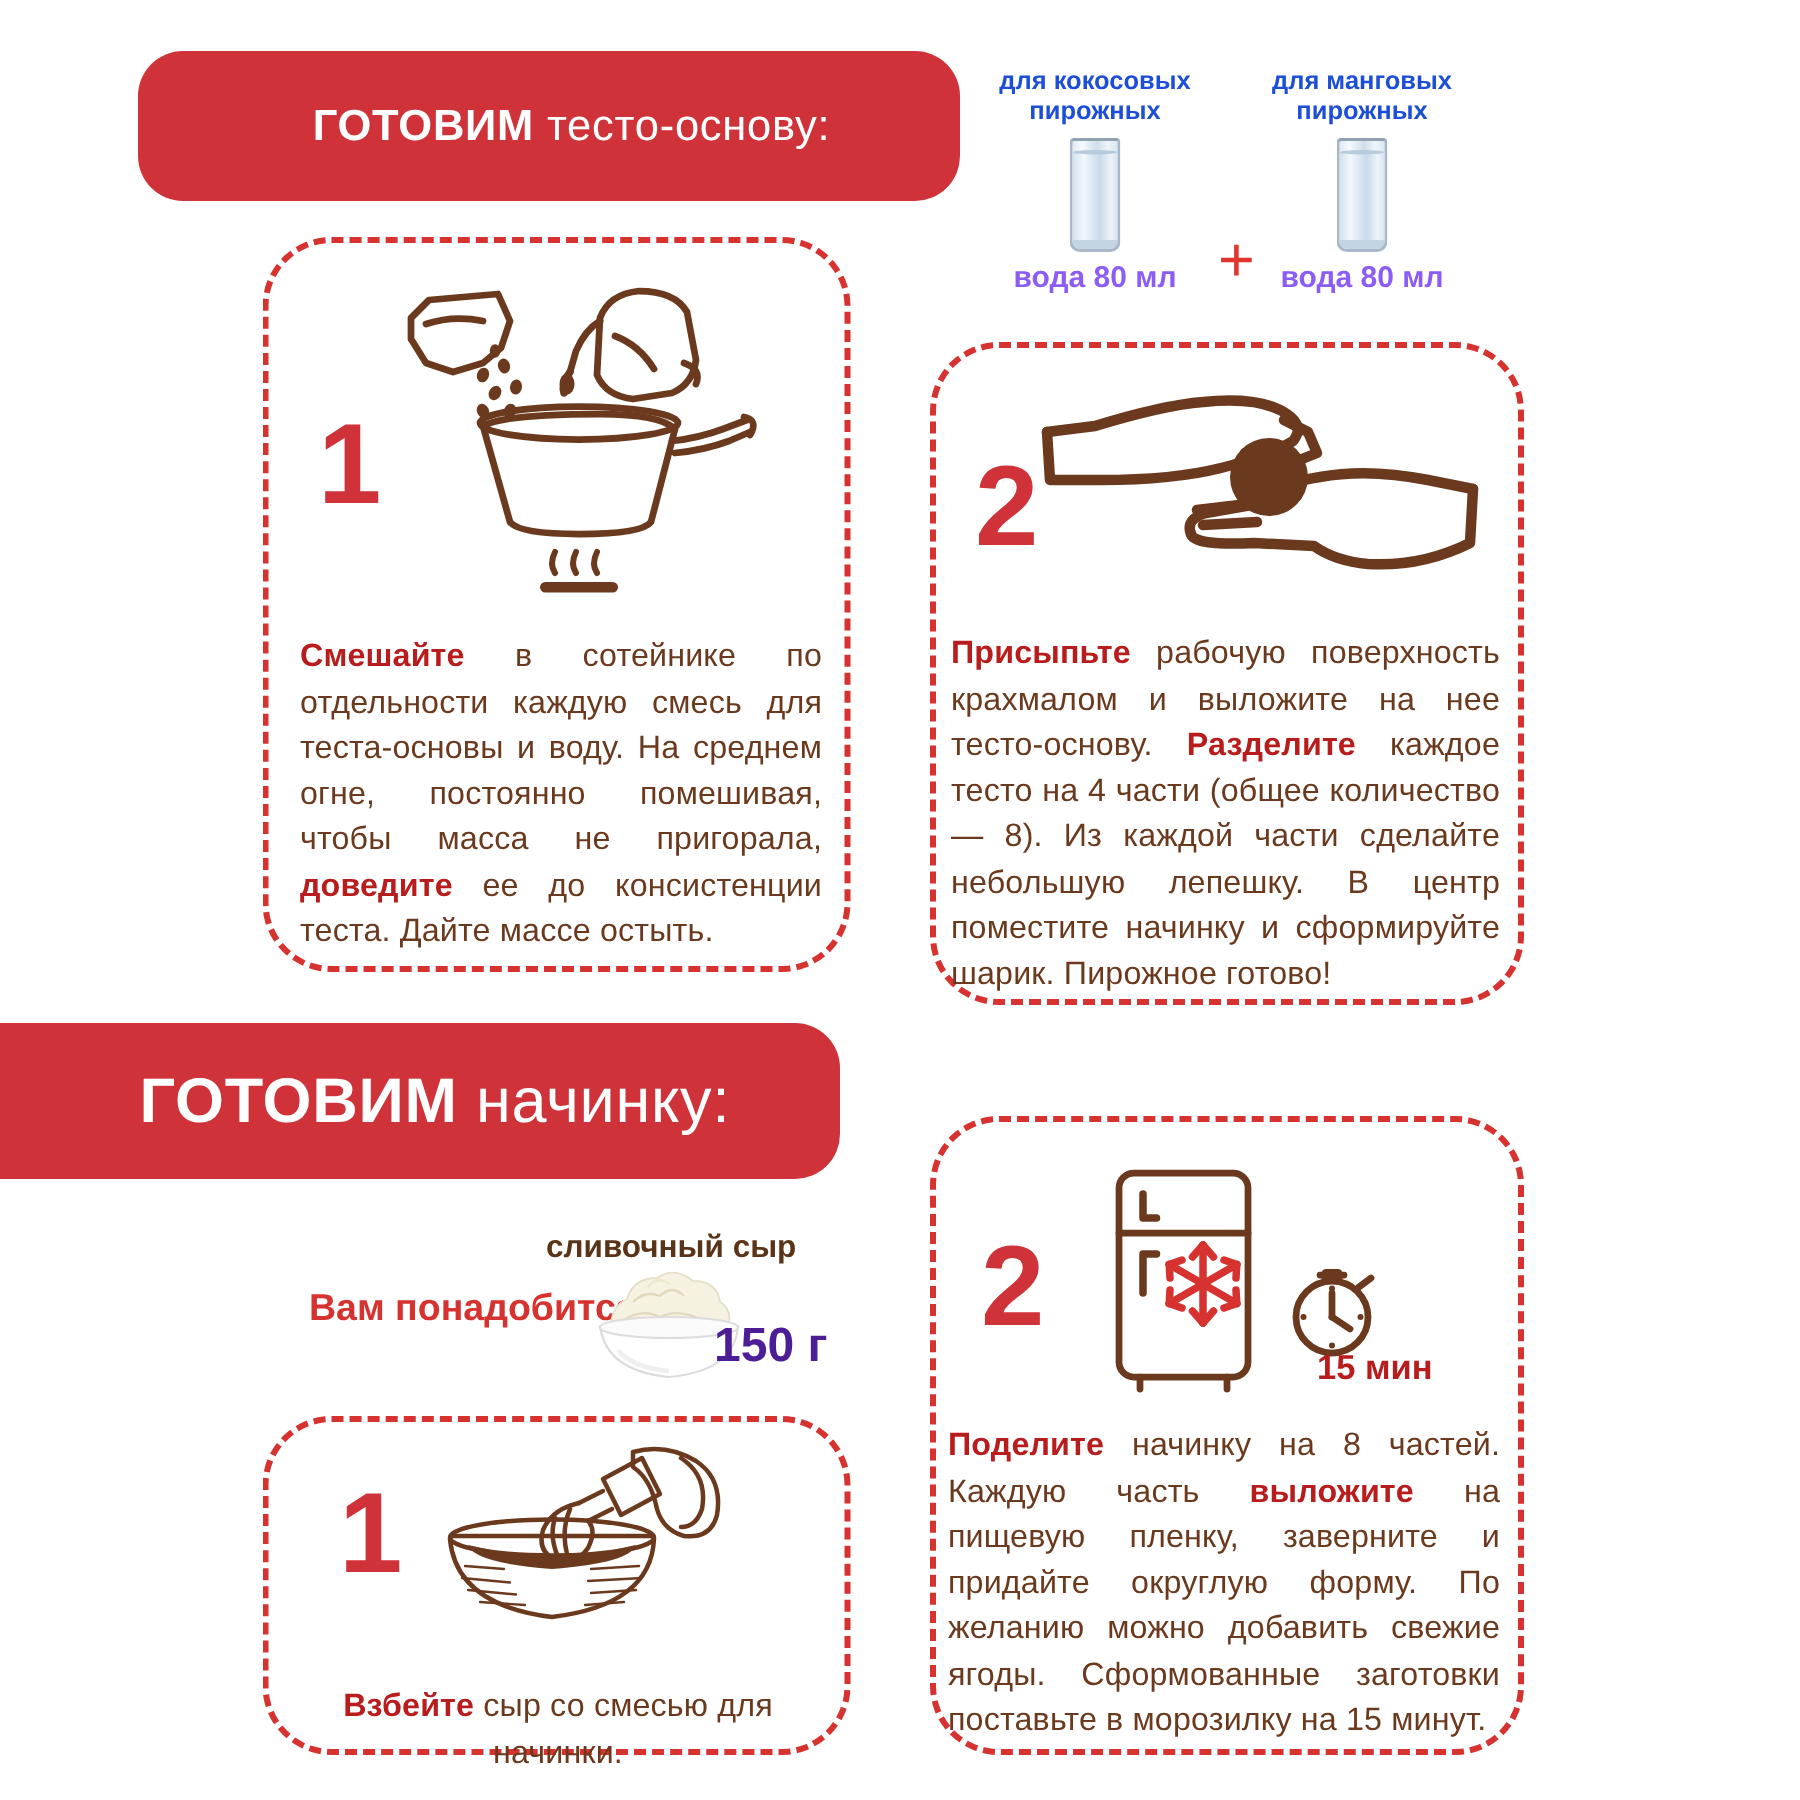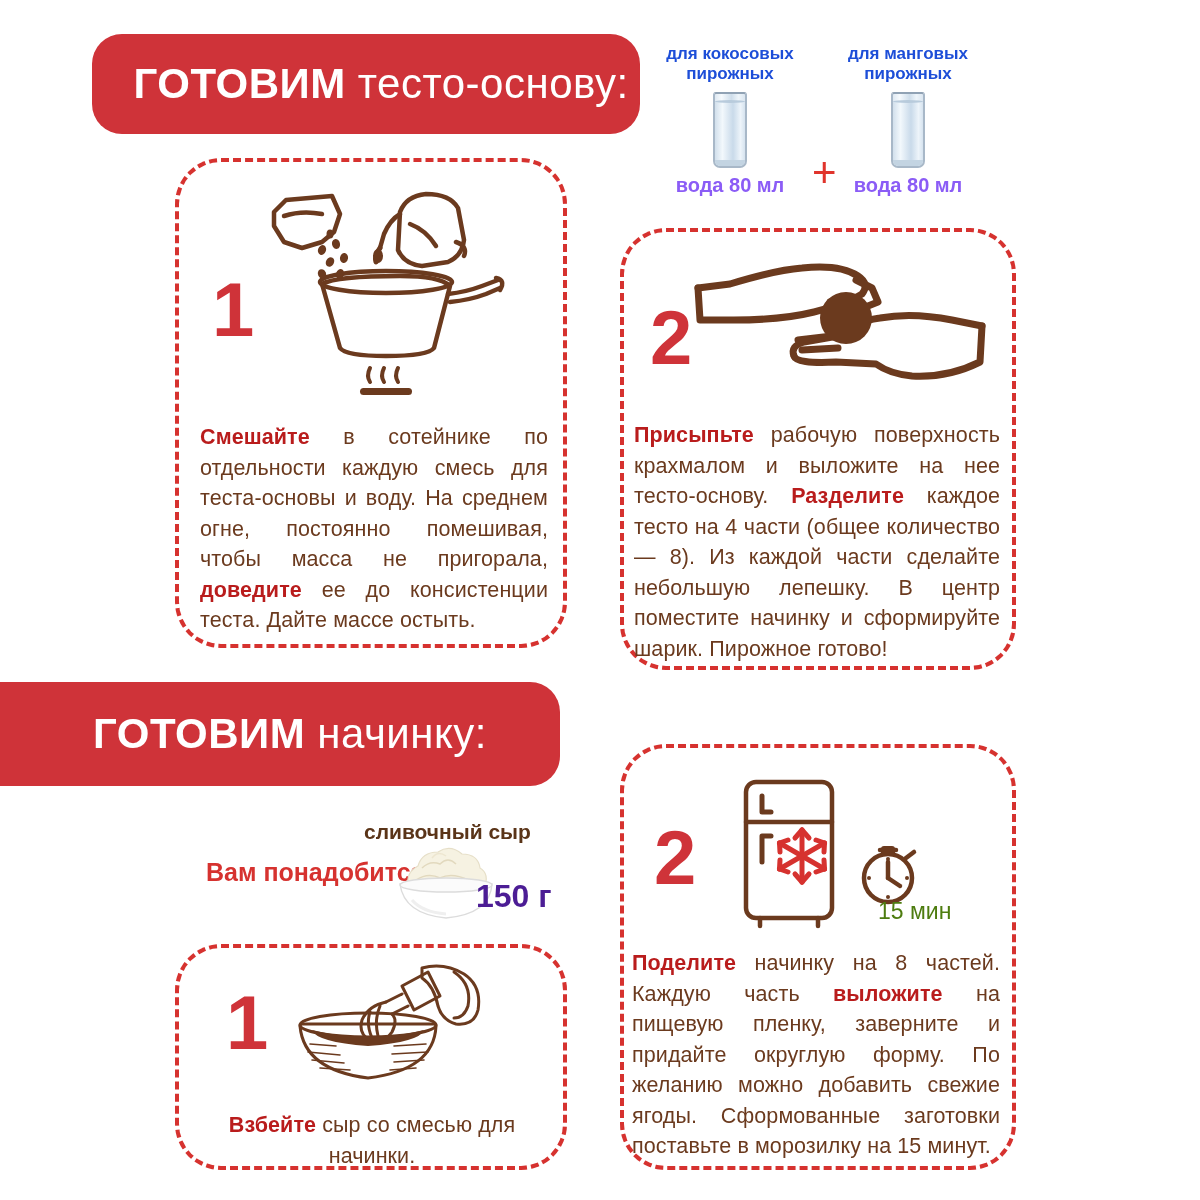--- a/index.html
+++ b/index.html
@@ -24,21 +24,21 @@
     color:#ffffff;
     font-family:"Liberation Sans Narrow","Liberation Sans",sans-serif;
     letter-spacing:.5px;
     white-space:nowrap;
   }
   .banner .btxt .strong{font-weight:700;}
   #banner-dough{
     left:92px;top:34px;width:548px;height:100px;
     border-radius:30px;
   }
-  #banner-dough .btxt{font-size:42px;padding-left:30px;}
+  #banner-dough .btxt{font-size:29px;padding-left:30px;}
   #banner-filling{
     left:-40px;top:682px;width:600px;height:104px;
     border-radius:30px;
   }
   #banner-filling .btxt{font-size:42px;padding-left:60px;}
 
   
   .stepbox{
     position:absolute;
     border:4px dashed #D6322F;
@@ -66,21 +66,21 @@
     position:absolute;
     color:#6B3A1E;
     font-family:"Liberation Sans Narrow","Liberation Sans",sans-serif;
     font-size:21.5px;
     line-height:1.42;
     text-align:justify;
     text-align-last:left;
     letter-spacing:.1px;
   }
   .bodytext .hl{color:#b91c1c;font-weight:700;}
-  .bodytext.center{text-align:center;text-align-last:center;}
+  .bodytext.center{text-align:center;text-align-last:center;margin-top:12px;}
 
   
   #water-group{position:absolute;left:660px;top:44px;width:330px;height:180px;}
   .wcol{position:absolute;width:140px;text-align:center;}
   #wcol-coconut{left:0;}
   #wcol-mango{left:178px;}
   .wcap{
     color:#1d4ed8;
     font-family:"Liberation Sans Narrow","Liberation Sans",sans-serif;
     font-weight:700;font-size:17px;line-height:1.18;
@@ -137,21 +137,21 @@
   #cheese-amount{
     position:absolute;left:290px;top:58px;
     color:#4c1d95;font-weight:700;font-size:32px;
     font-family:"Liberation Sans Narrow","Liberation Sans",sans-serif;
     white-space:nowrap;
   }
 
   
   #timer-label{
     position:absolute;left:878px;top:898px;
-    color:#4d7c0f;font-weight:400;font-size:23px;
+    color:#b91c1c;font-weight:700;font-size:23px;
     font-family:"Liberation Sans Narrow","Liberation Sans",sans-serif;
     white-space:nowrap;
   }
 
   svg{display:block;overflow:visible;}
 </style>
 </head>
 <body>
 
 <div id="page">

